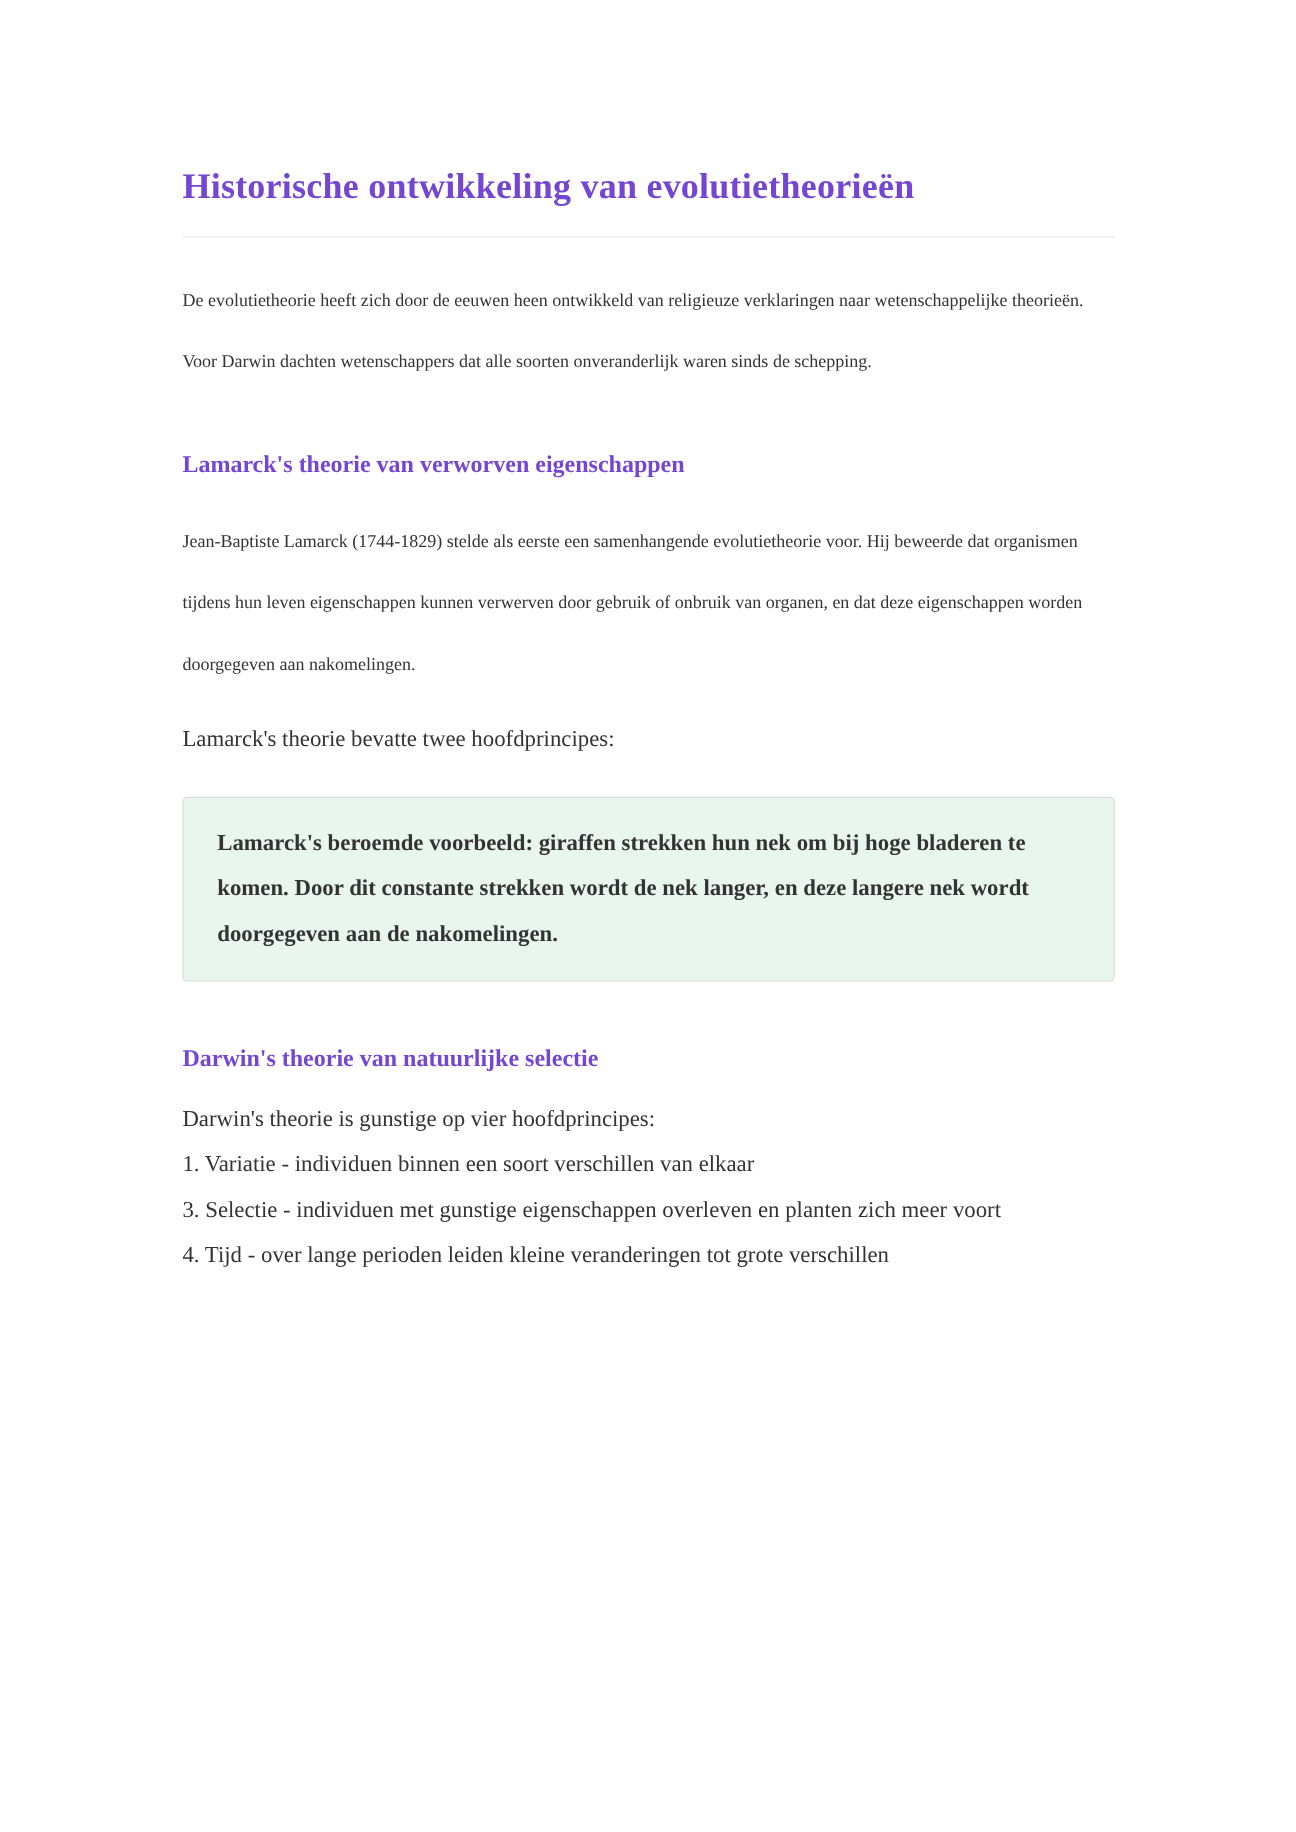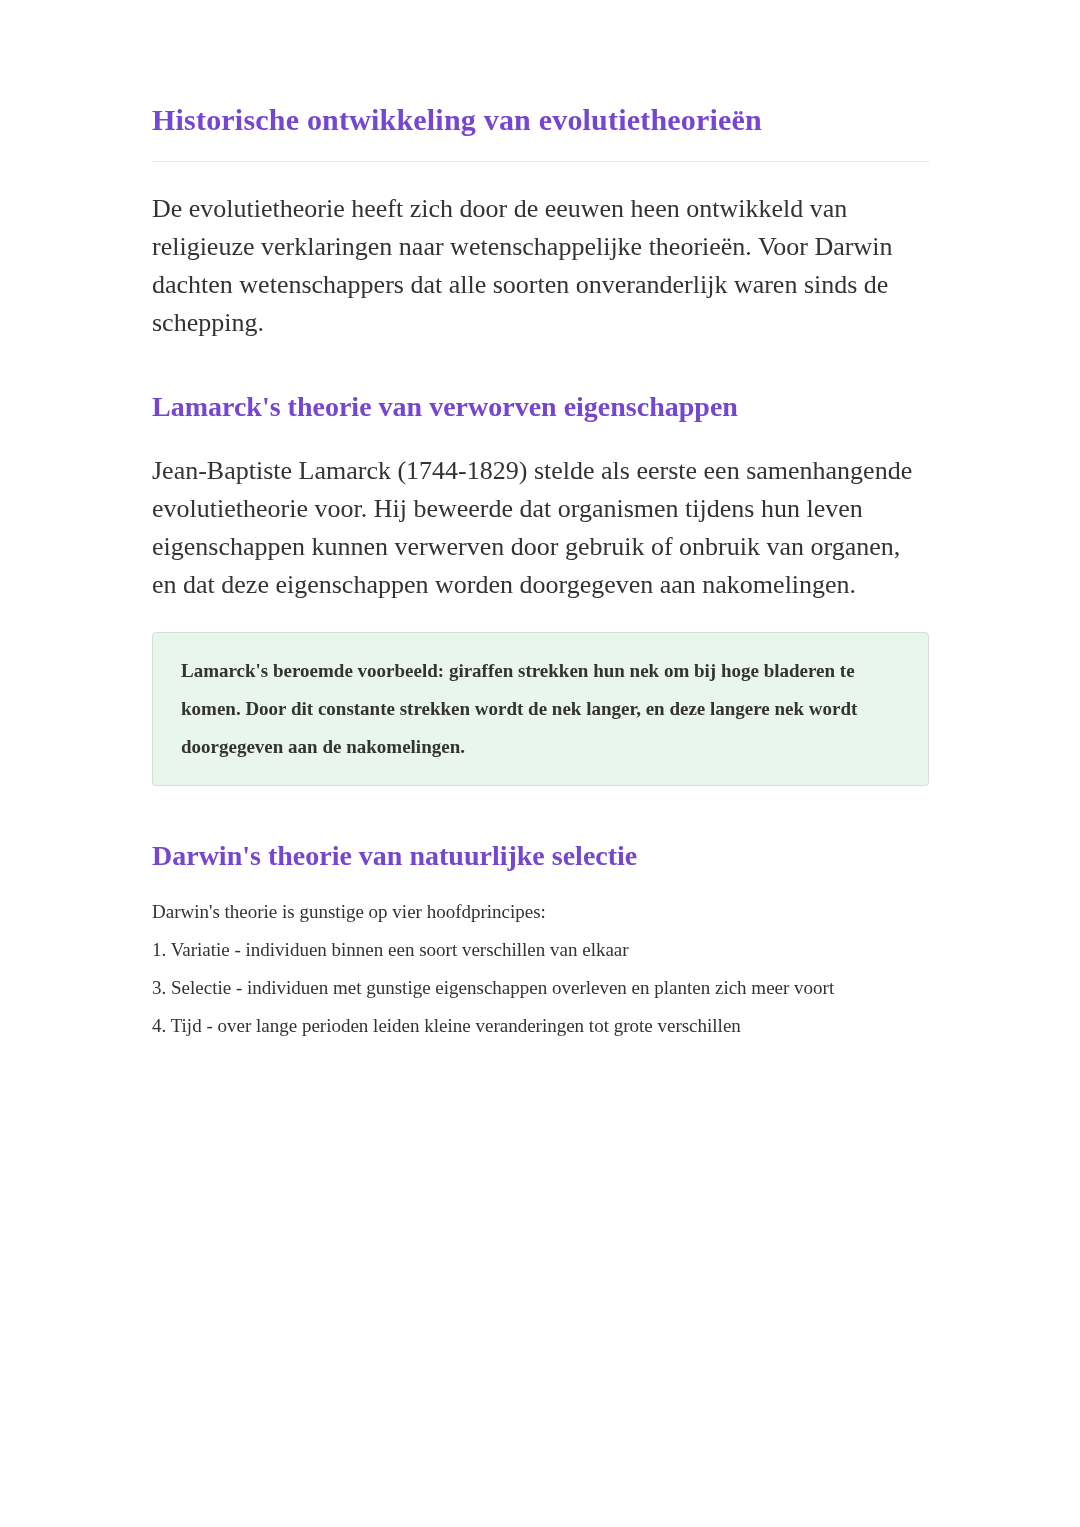--- a/index.html
+++ b/index.html
@@ -20,38 +20,39 @@
     width: 1080px;
     height: 1527px;
     overflow: hidden;
     font-family: "Liberation Serif", serif;
     color: var(--body-text);
   }
   .page {
     width: 777px;
     margin-left: 152px;
     padding-top: 100px;
+    margin-top: 36px;
   }
   h1.doc-title {
     margin: 0;
     font-size: 30px;
     line-height: 1.35;
     font-weight: 700;
     color: var(--accent-purple);
     padding-bottom: 20px;
     border-bottom: 1px solid var(--divider);
     letter-spacing: 0.2px;
   }
   p.body-par {
-    font-size: 26px;
-    line-height: 38px;
+    font-size: 15px;
+    line-height: 51px;
     margin: 28px 0 0 0;
   }
   h2.section-heading {
-    font-size: 28px;
+    font-size: 20px;
     line-height: 1.4;
     font-weight: 700;
     color: var(--accent-purple);
     margin: 45px 0 0 0;
   }
   h2.section-heading + p.body-par {
     margin-top: 26px;
     font-family: Liberation Serif, serif;
   }
   .list-block {
@@ -83,20 +84,21 @@
 
   <h1 class="doc-title">Historische ontwikkeling van evolutietheorieën</h1>
 
   <p class="body-par">De evolutietheorie heeft zich door de eeuwen heen ontwikkeld van religieuze verklaringen naar wetenschappelijke theorieën. Voor Darwin dachten wetenschappers dat alle soorten onveranderlijk waren sinds de schepping.</p>
 
   <h2 class="section-heading">Lamarck's theorie van verworven eigenschappen</h2>
 
   <p class="body-par">Jean-Baptiste Lamarck (1744-1829) stelde als eerste een samenhangende evolutietheorie voor. Hij beweerde dat organismen tijdens hun leven eigenschappen kunnen verwerven door gebruik of onbruik van organen, en dat deze eigenschappen worden doorgegeven aan nakomelingen.</p>
 
   <div class="list-block">
+    <div class="line">Lamarck's theorie bevatte twee hoofdprincipes:</div>
   </div>
 
   <div class="callout">
     <p class="callout-text">Lamarck's beroemde voorbeeld: giraffen strekken hun nek om bij hoge bladeren te komen. Door dit constante strekken wordt de nek langer, en deze langere nek wordt doorgegeven aan de nakomelingen.</p>
   </div>
 
   <h2 class="section-heading">Darwin's theorie van natuurlijke selectie</h2>
 
 
   <div class="list-block">

